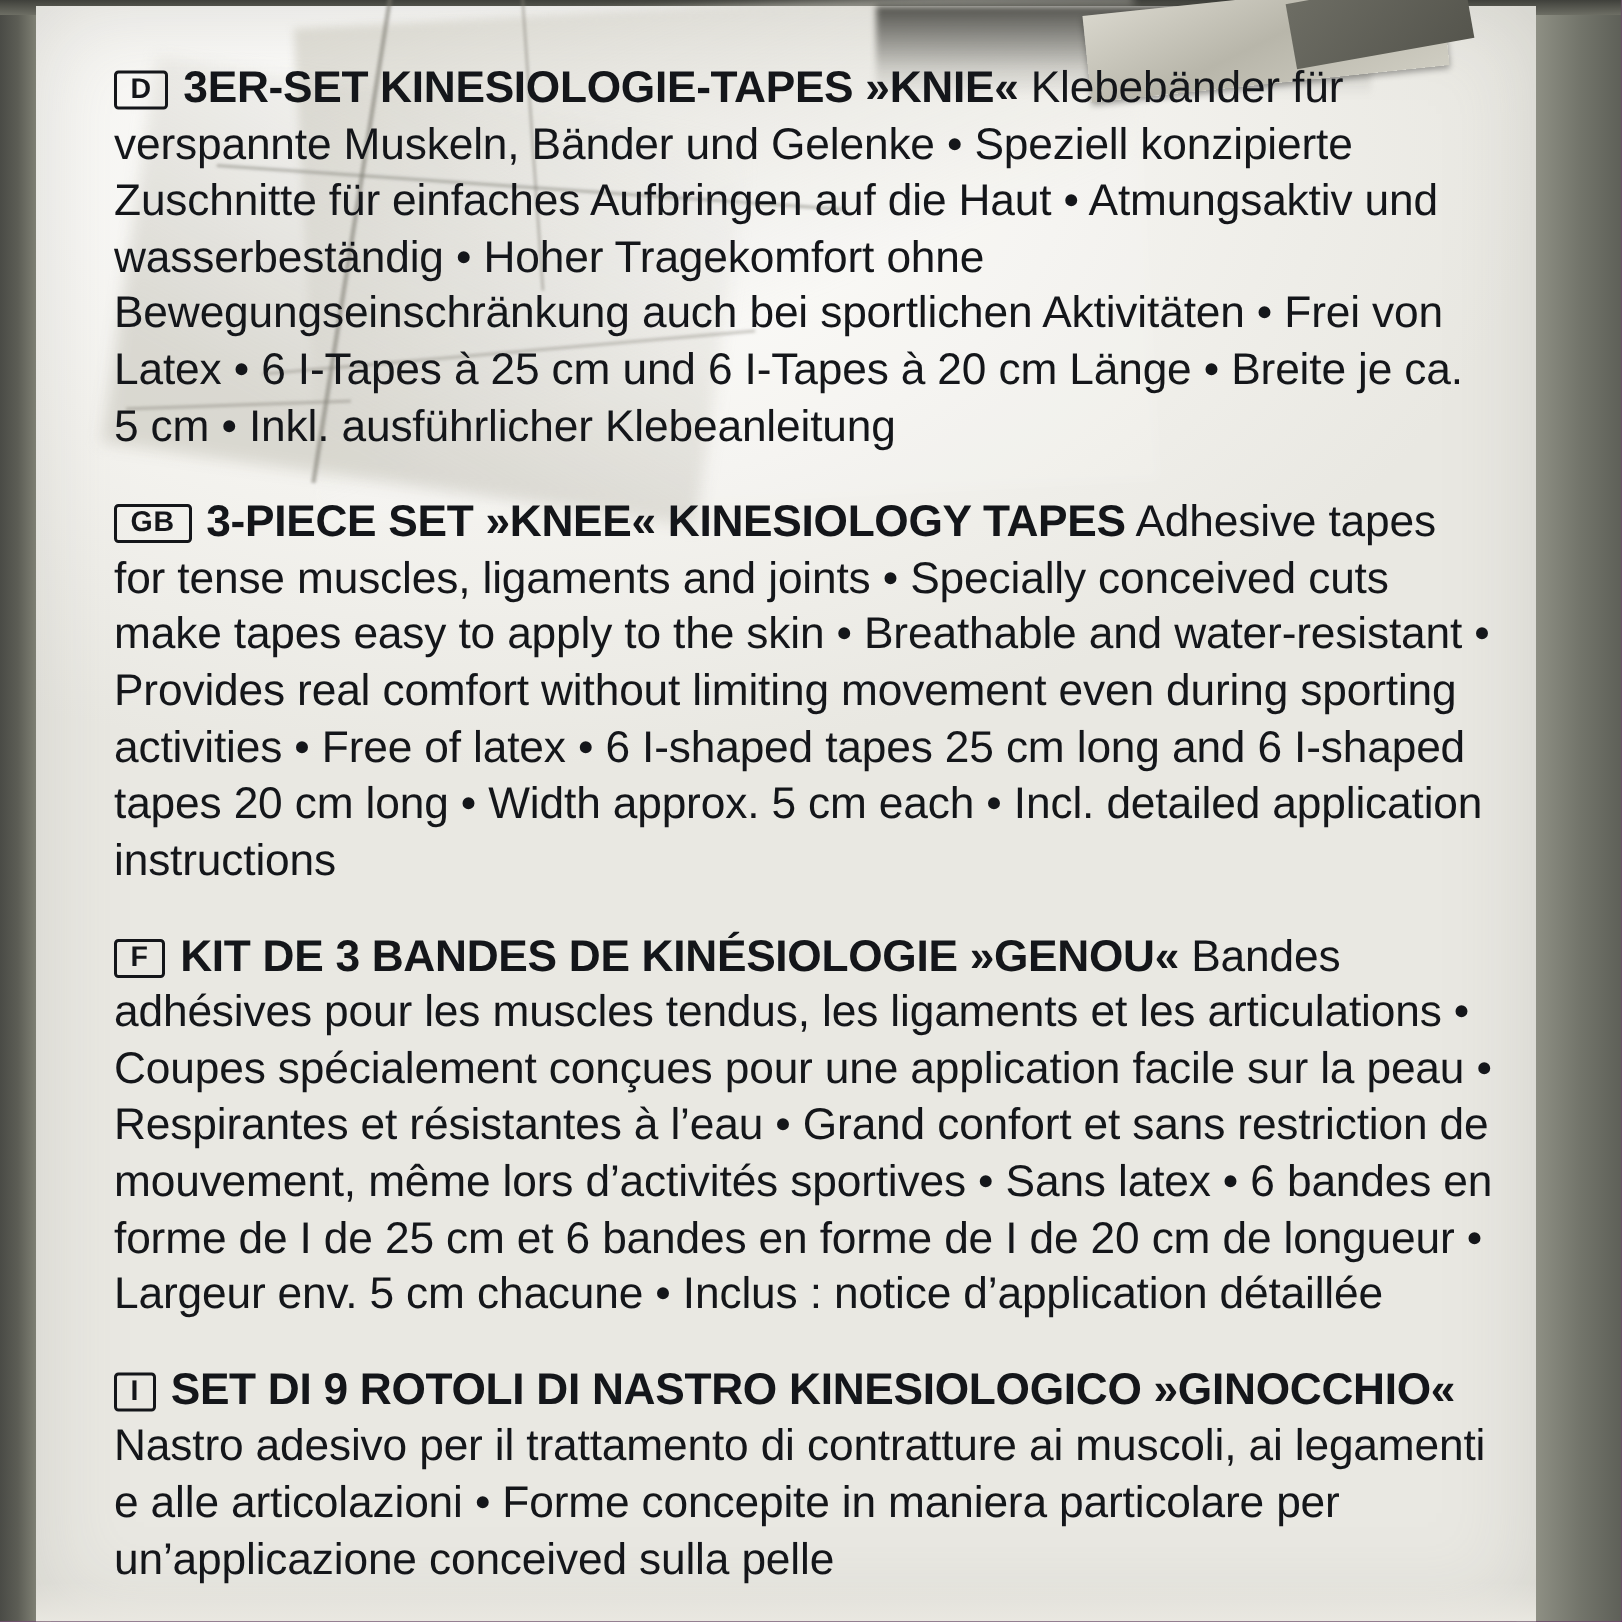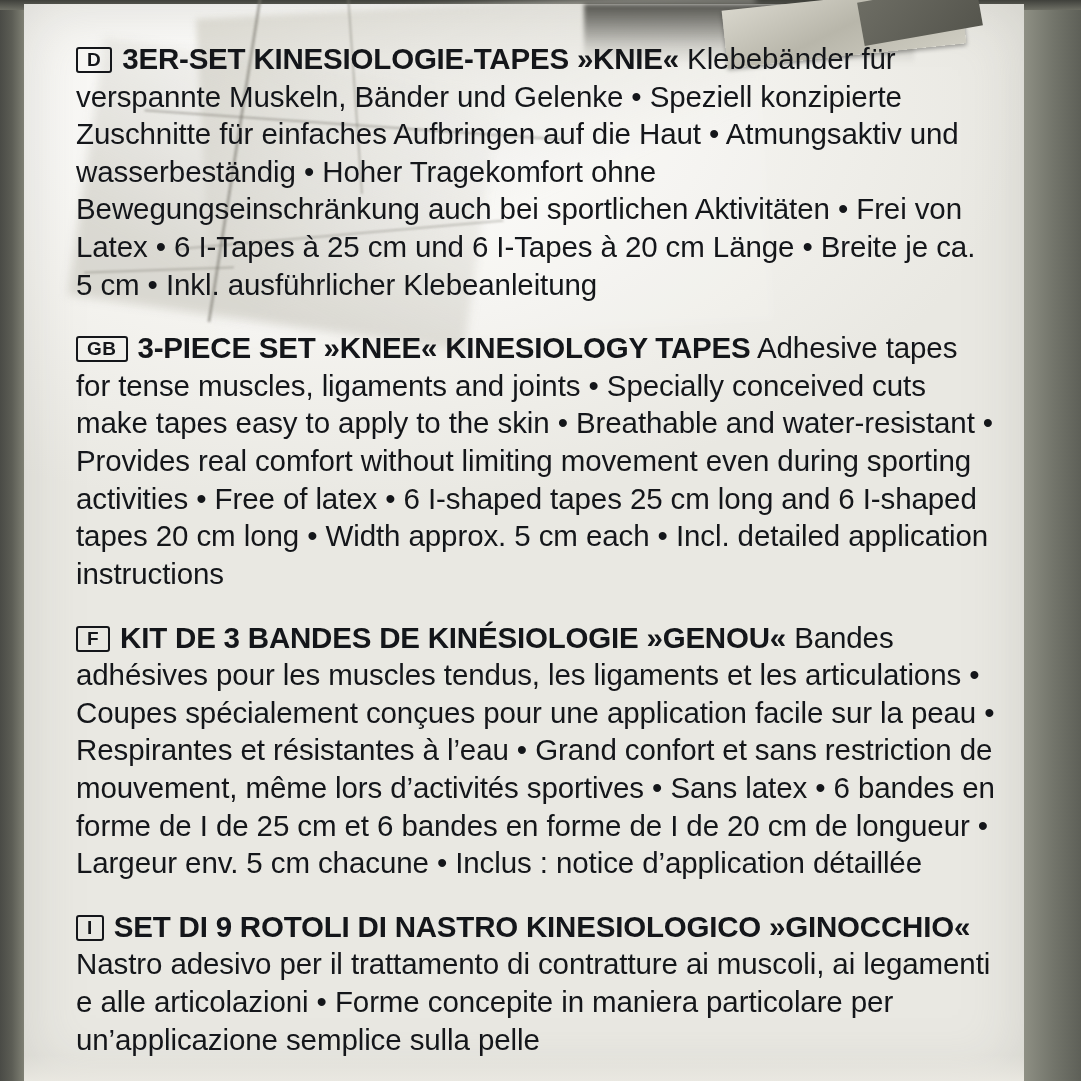--- a/index.html
+++ b/index.html
@@ -194,19 +194,19 @@
 
       <div class="section sec-gb">
         <div class="para"><span class="lang-box">GB</span><span class="headline">3-PIECE SET »KNEE« KINESIOLOGY TAPES</span> <span>Adhesive tapes for tense muscles, ligaments and joints • Specially conceived cuts make tapes easy to apply to the skin • Breathable and water-resistant • Provides real comfort without limiting movement even during sporting activities • Free of latex • 6 I-shaped tapes 25 cm long and 6 I-shaped tapes 20 cm long • Width approx. 5 cm each • Incl. detailed application instructions</span></div>
       </div>
 
       <div class="section sec-fr">
         <div class="para"><span class="lang-box">F</span><span class="headline">KIT DE 3 BANDES DE KINÉSIOLOGIE »GENOU«</span> <span>Bandes adhésives pour les muscles tendus, les ligaments et les articulations • Coupes spécialement conçues pour une application facile sur la peau • Respirantes et résistantes à l’eau • Grand confort et sans restriction de mouvement, même lors d’activités sportives • Sans latex • 6 bandes en forme de I de 25 cm et 6 bandes en forme de I de 20 cm de longueur • Largeur env. 5 cm chacune • Inclus : notice d’application détaillée</span></div>
       </div>
 
       <div class="section sec-it">
-        <div class="para"><span class="lang-box">I</span><span class="headline">SET DI 9 ROTOLI DI NASTRO KINESIOLOGICO »GINOCCHIO«</span> <span>Nastro adesivo per il trattamento di contratture ai muscoli, ai legamenti e alle articolazioni • Forme concepite in maniera particolare per un’applicazione semplice sulla pelle</span></div>
+        <div class="para"><span class="lang-box">I</span><span class="headline">SET DI 9 ROTOLI DI NASTRO KINESIOLOGICO »GINOCCHIO«</span> <span>Nastro adesivo per il trattamento di contratture ai muscoli, ai legamenti e alle articolazioni • Forme concepite in maniera particolare per un’applicazione conceived sulla pelle</span></div>
       </div>
 
     </div>
   </div>
   <div class="fade-bottom"></div>
 </div>
 
 </body></html>

